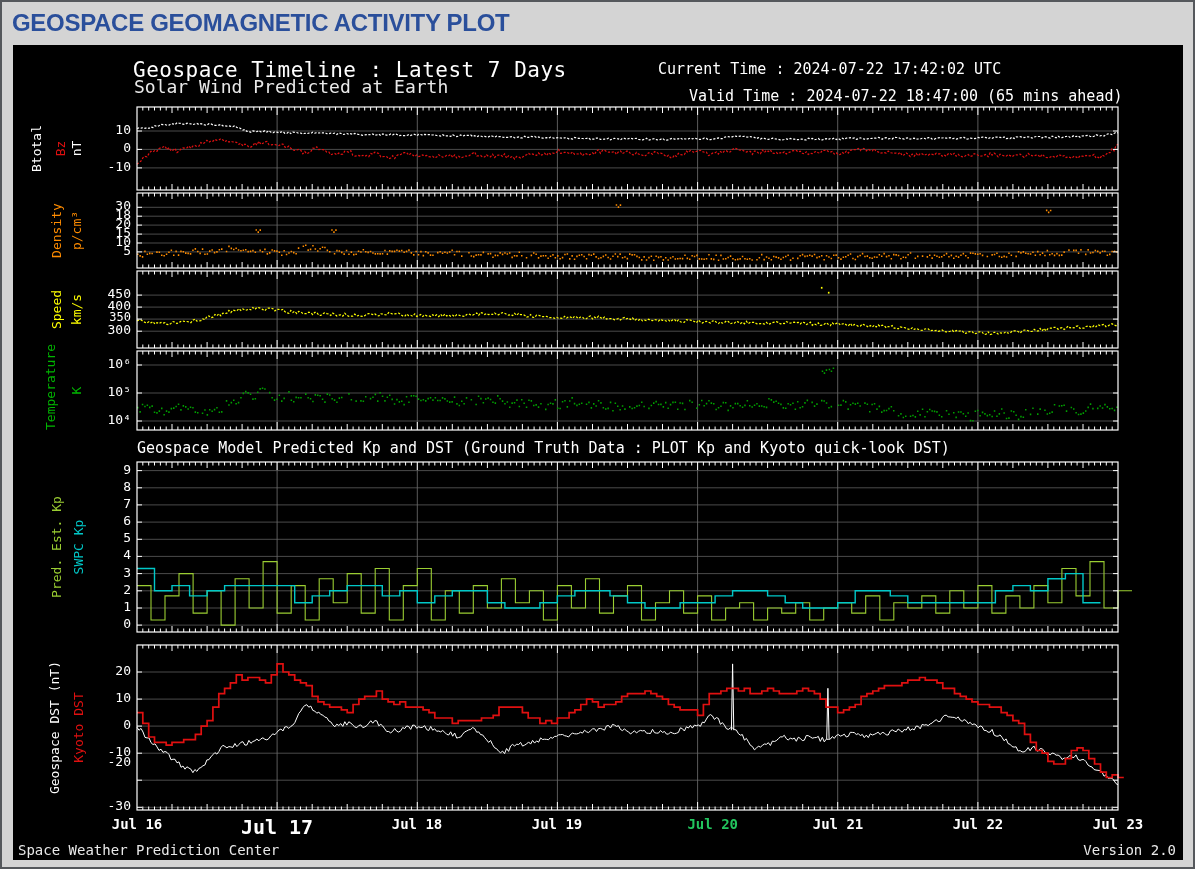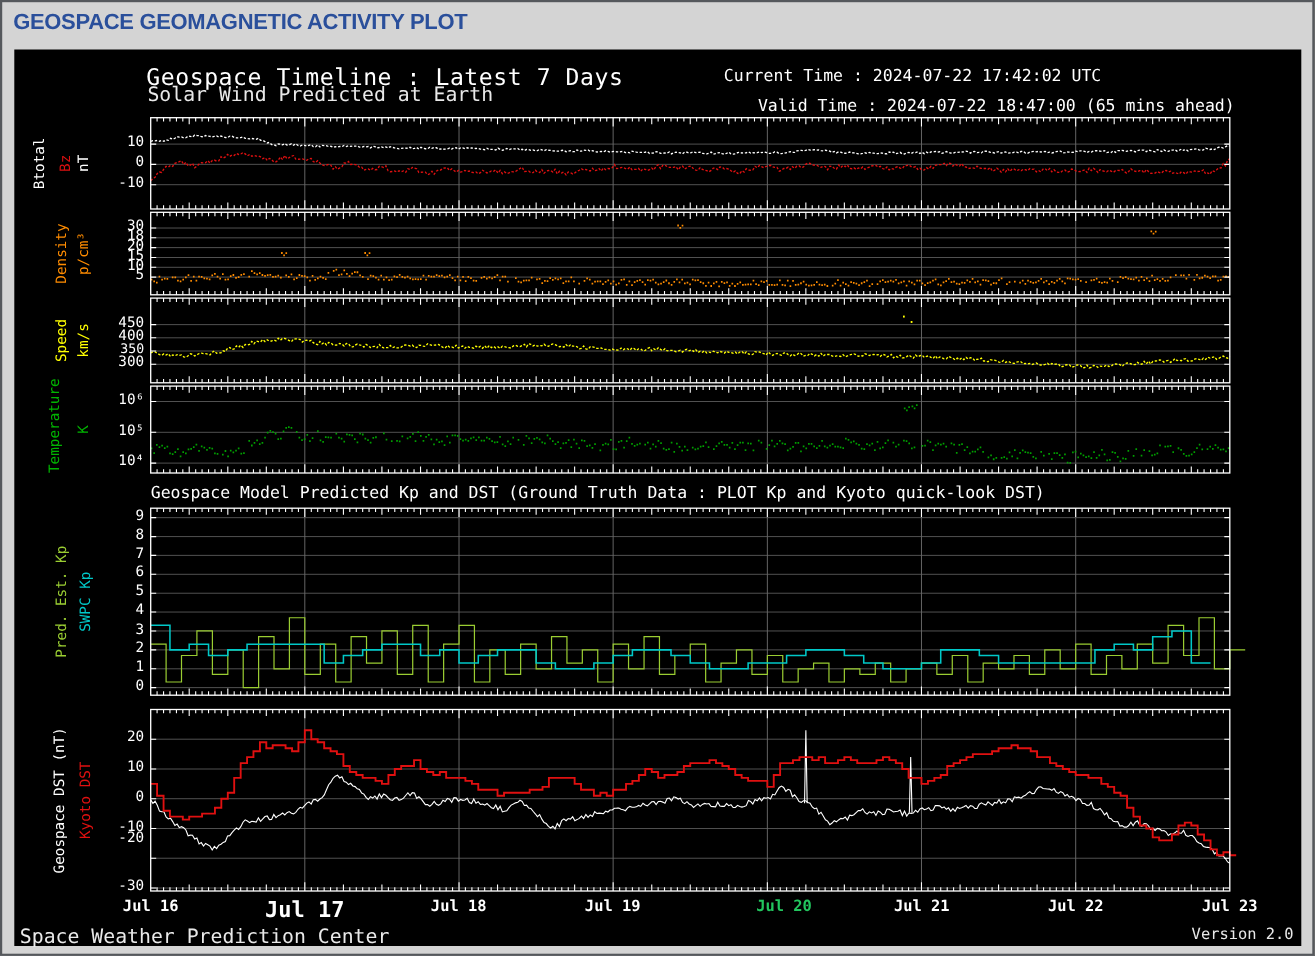--- a/index.html
+++ b/index.html
@@ -1,28 +1,28 @@
 <!DOCTYPE html>
 <html><head>
 <meta charset="utf-8">
 <style>
   html,body{margin:0;padding:0;}
   body{width:1195px;height:869px;background:#9a9a9a;font-family:"DejaVu Sans Mono",monospace;}
   .page{position:relative;width:1191px;height:865px;background:#d4d4d4;border:2px solid #55585c;overflow:hidden;}
   .page-title{position:absolute;left:10px;top:7px;font-family:"Liberation Sans",sans-serif;
-              font-weight:bold;font-size:20px;letter-spacing:-0.3px;color:#2a4f9b;white-space:pre;}
+              font-weight:bold;font-size:24px;letter-spacing:-0.3px;color:#2a4f9b;white-space:pre;}
   .plot-box{position:absolute;left:11px;top:43px;width:1170px;height:815px;background:#000;}
   .plot-box svg{position:absolute;left:0;top:0;}
   .ptext{position:absolute;font-family:"DejaVu Sans Mono",monospace;color:#ffffff;white-space:pre;line-height:1.15;}
   .hdr-title{left:120px;top:13px;font-size:21px;letter-spacing:0.5px;}
   .hdr-sub{left:121px;top:32px;font-size:18px;color:#e9e9e9;}
   .hdr-current{left:645px;top:16px;font-size:15px;}
   .hdr-valid{left:676px;top:43px;font-size:15px;}
   .mid-title{left:124px;top:395px;font-size:15px;}
-  .footer-left{left:5px;top:797px;font-size:18px;color:#e9e9e9;}
+  .footer-left{left:5px;top:797px;font-size:14px;color:#e9e9e9;}
   .footer-right{right:7px;top:797px;font-size:14px;color:#e9e9e9;}
   .ylab{position:absolute;transform-origin:0 0;transform:rotate(-90deg);
         font-family:"DejaVu Sans Mono",monospace;font-size:13px;white-space:nowrap;text-align:center;}
 </style>
 </head>
 <body>
 
 <div class="page">
   <div class="page-title">GEOSPACE GEOMAGNETIC ACTIVITY PLOT</div>
 

